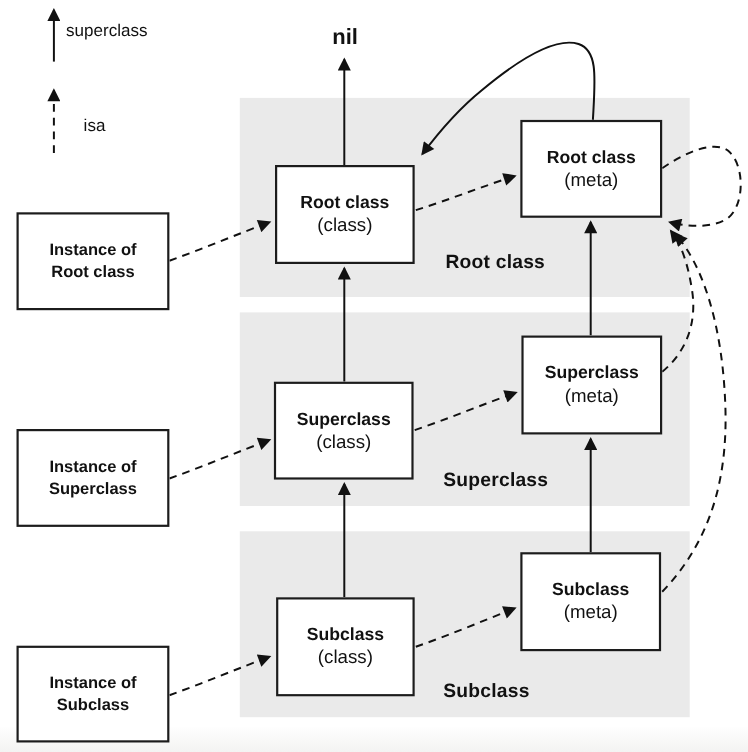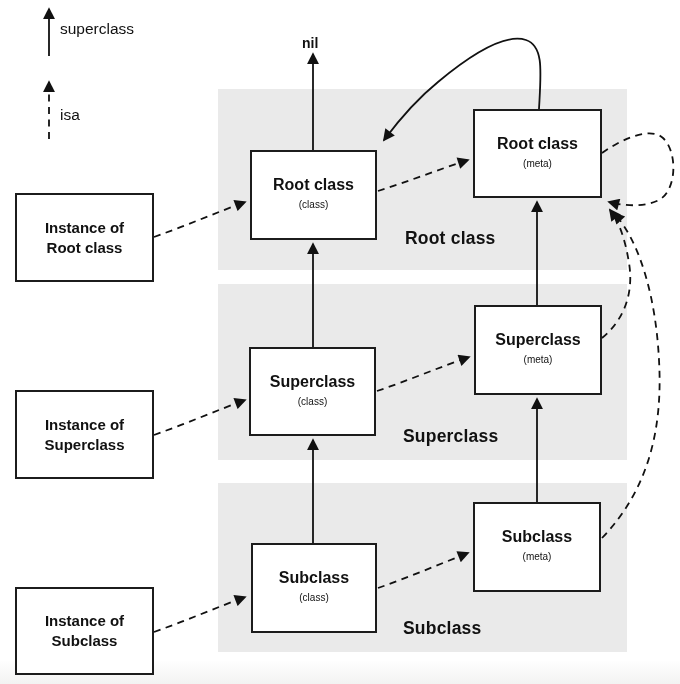--- a/index.html
+++ b/index.html
@@ -13,24 +13,24 @@
   }
   .band-label{
     position:absolute;font-weight:bold;font-size:17.5px;letter-spacing:.2px;
   }
   .node{
     position:absolute;background:#fff;border:2px solid #1c1c1c;
     display:flex;flex-direction:column;align-items:center;justify-content:center;
     text-align:center;line-height:20px;
   }
   .node .name{font-weight:bold;font-size:16px;}
-  .node .kind{font-weight:normal;font-size:10px;}
+  .node .kind{font-weight:normal;font-size:17px;}
   .inst .name{font-weight:bold;font-size:15px;}
   .legend-label{position:absolute;font-size:15.5px;}
-  .nil-label{position:absolute;font-weight:bold;font-size:14px;margin-top:12px;}
+  .nil-label{position:absolute;font-weight:bold;font-size:20px;}
   svg.wires{position:absolute;left:0;top:0;pointer-events:none;}
   .footer-strip{
     position:absolute;left:0;top:661px;width:680px;height:23px;
     background:linear-gradient(180deg,#fefefe,#f3f3f2);
   }
 </style>
 </head>
 <body>
 
 <div class="band" style="top:89px;height:181px;"></div>
@@ -68,21 +68,21 @@
       <path d="M 377 391 C 407 381, 440 367, 469 357" marker-end="url(#ah)"></path>
       <path d="M 378 588 C 407 578, 440 564, 468 553" marker-end="url(#ah)"></path>
       <path d="M 602 338 C 624 320, 634 293, 629 263 C 625 238, 619 222, 610 210" marker-end="url(#ah)"></path>
       <path d="M 602 538 C 648 490, 663 430, 659 360 C 656 300, 641 243, 614 213" marker-end="url(#ah)"></path>
       <path d="M 602 153 C 625 137, 651 127, 663 138 C 677 151, 677 186, 662 198 C 648 208, 624 206, 609 202" marker-end="url(#ah)"></path>
     </g>
   </g>
 </svg>
 
 <div class="legend-label" style="left:60px;top:20px;">superclass</div>
-<div class="legend-label" style="left:60px;top:106px;">isa</div>
+<div class="legend-label" style="left:76px;top:106px;">isa</div>
 <div class="nil-label" style="left:302px;top:23px;">nil</div>
 
 <div class="node" style="left:250px;top:150px;width:123px;height:86px;">
   <span class="name">Root class</span>
   <span class="kind">(class)</span>
 </div>
 <div class="node" style="left:473px;top:109px;width:125px;height:85px;">
   <span class="name">Root class</span>
   <span class="kind">(meta)</span>
 </div>

